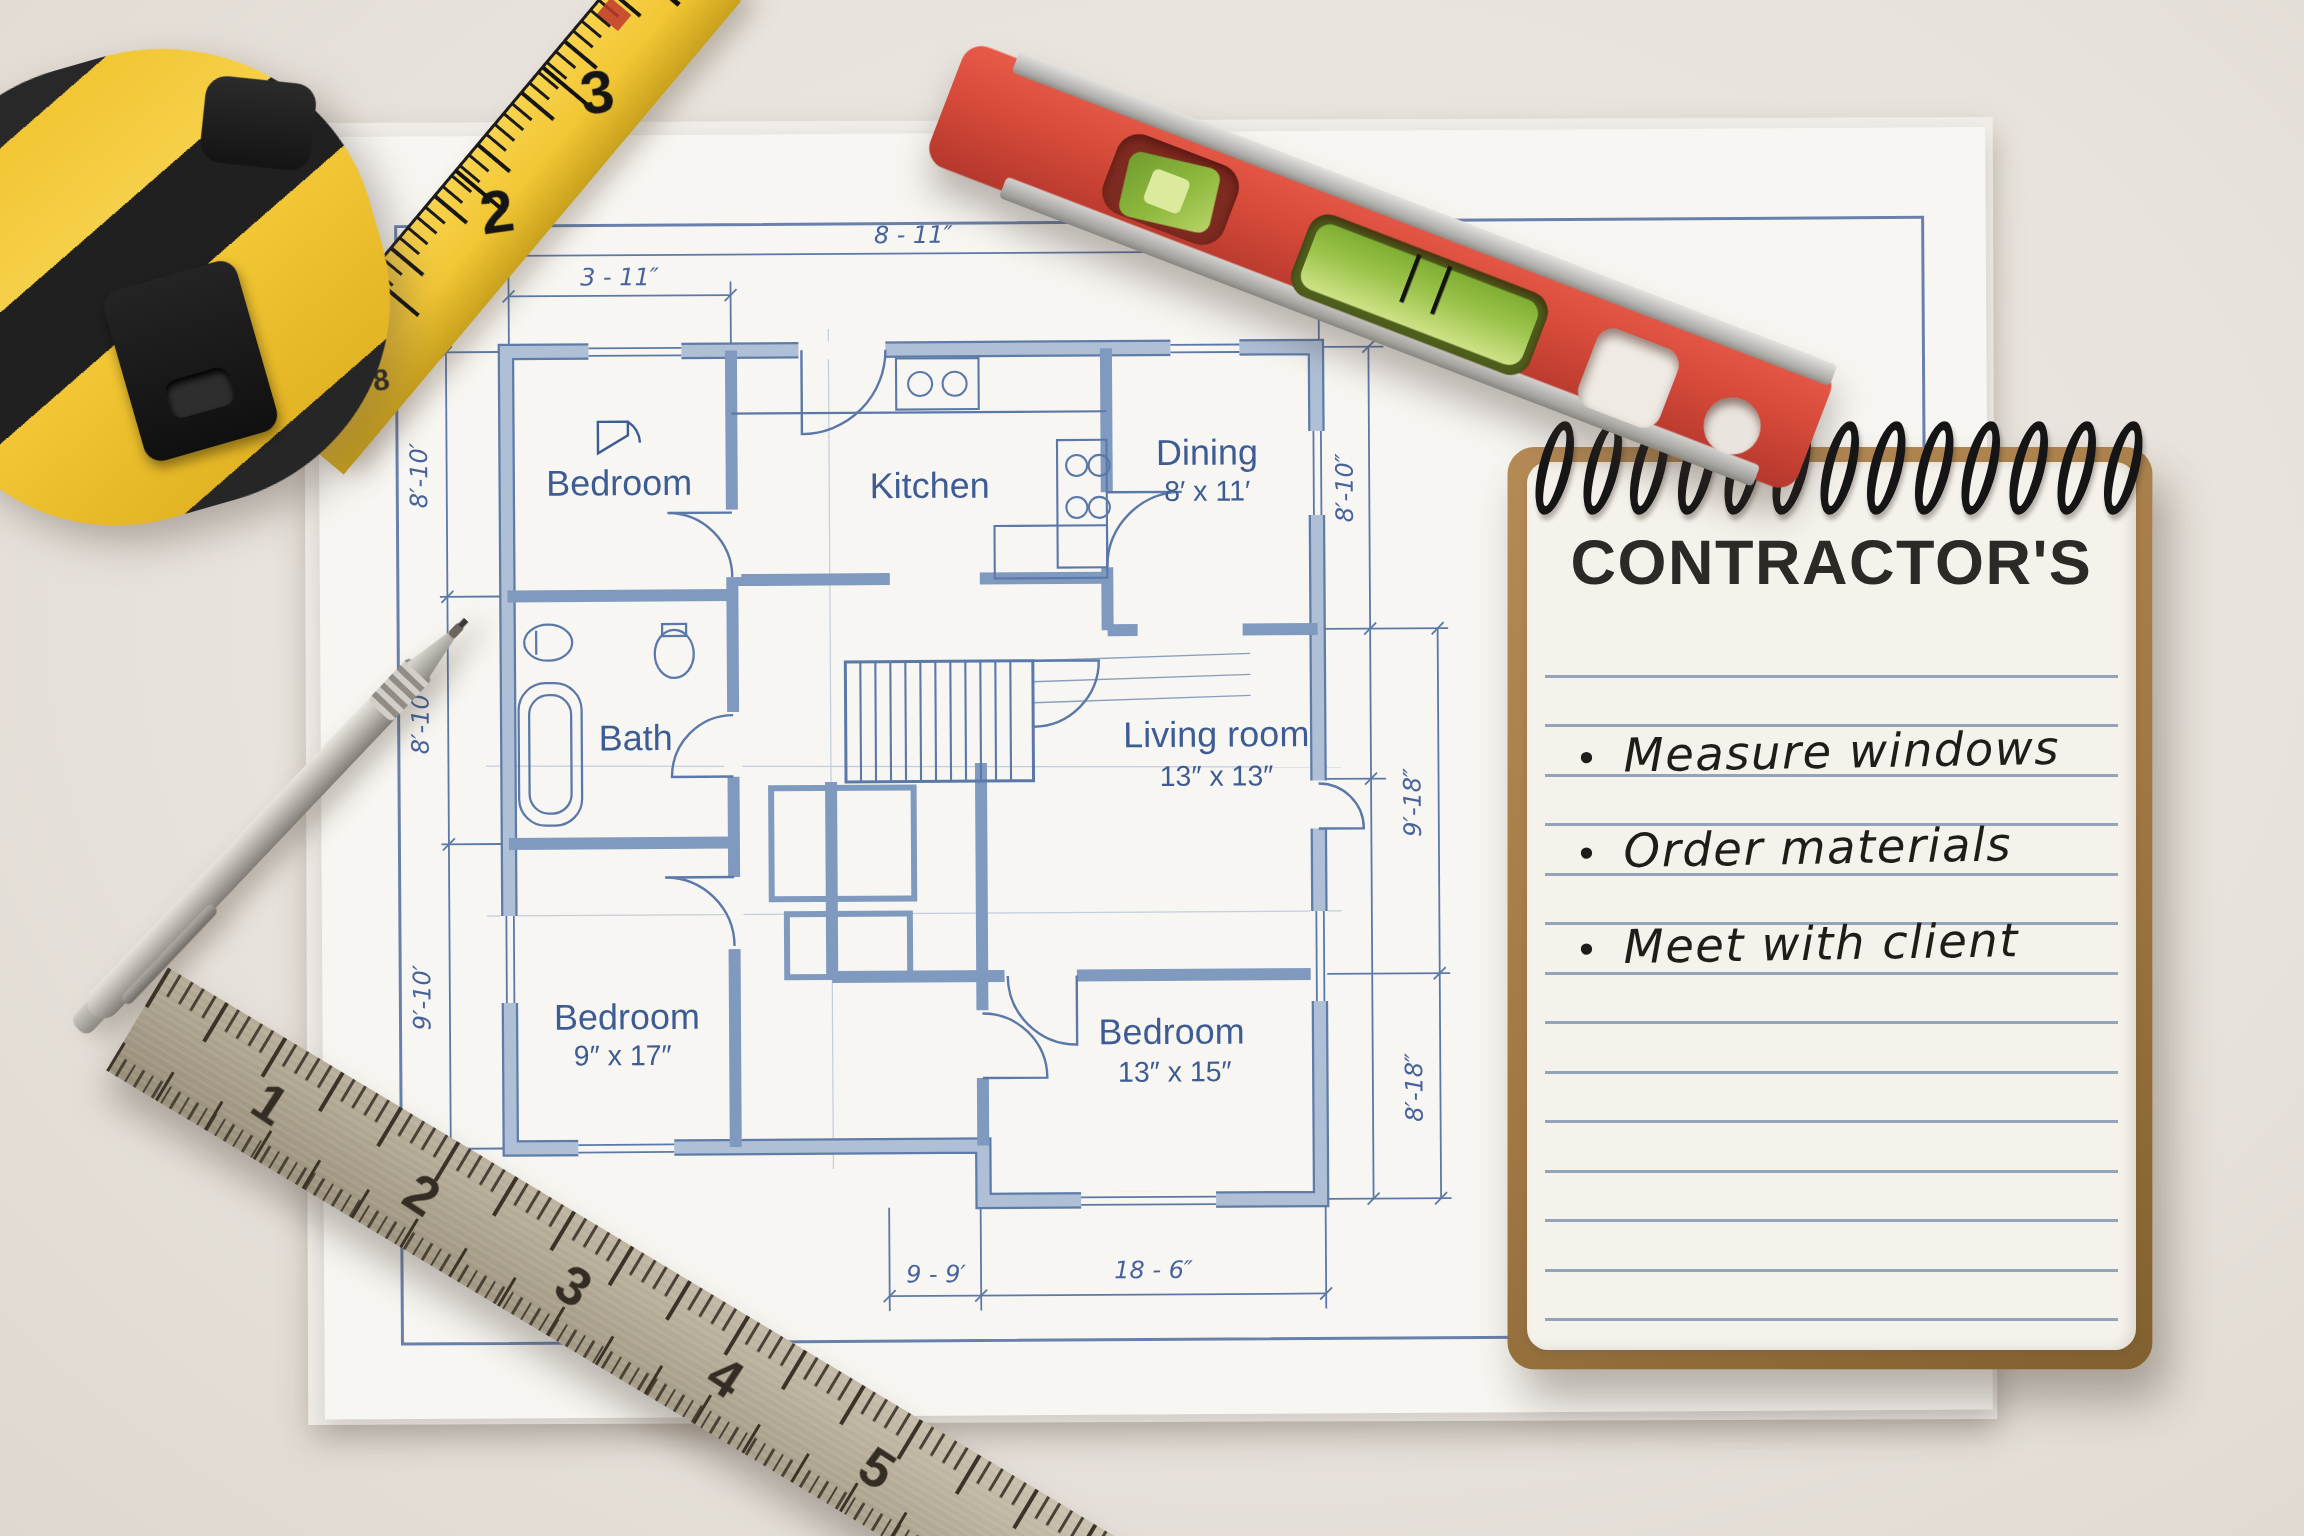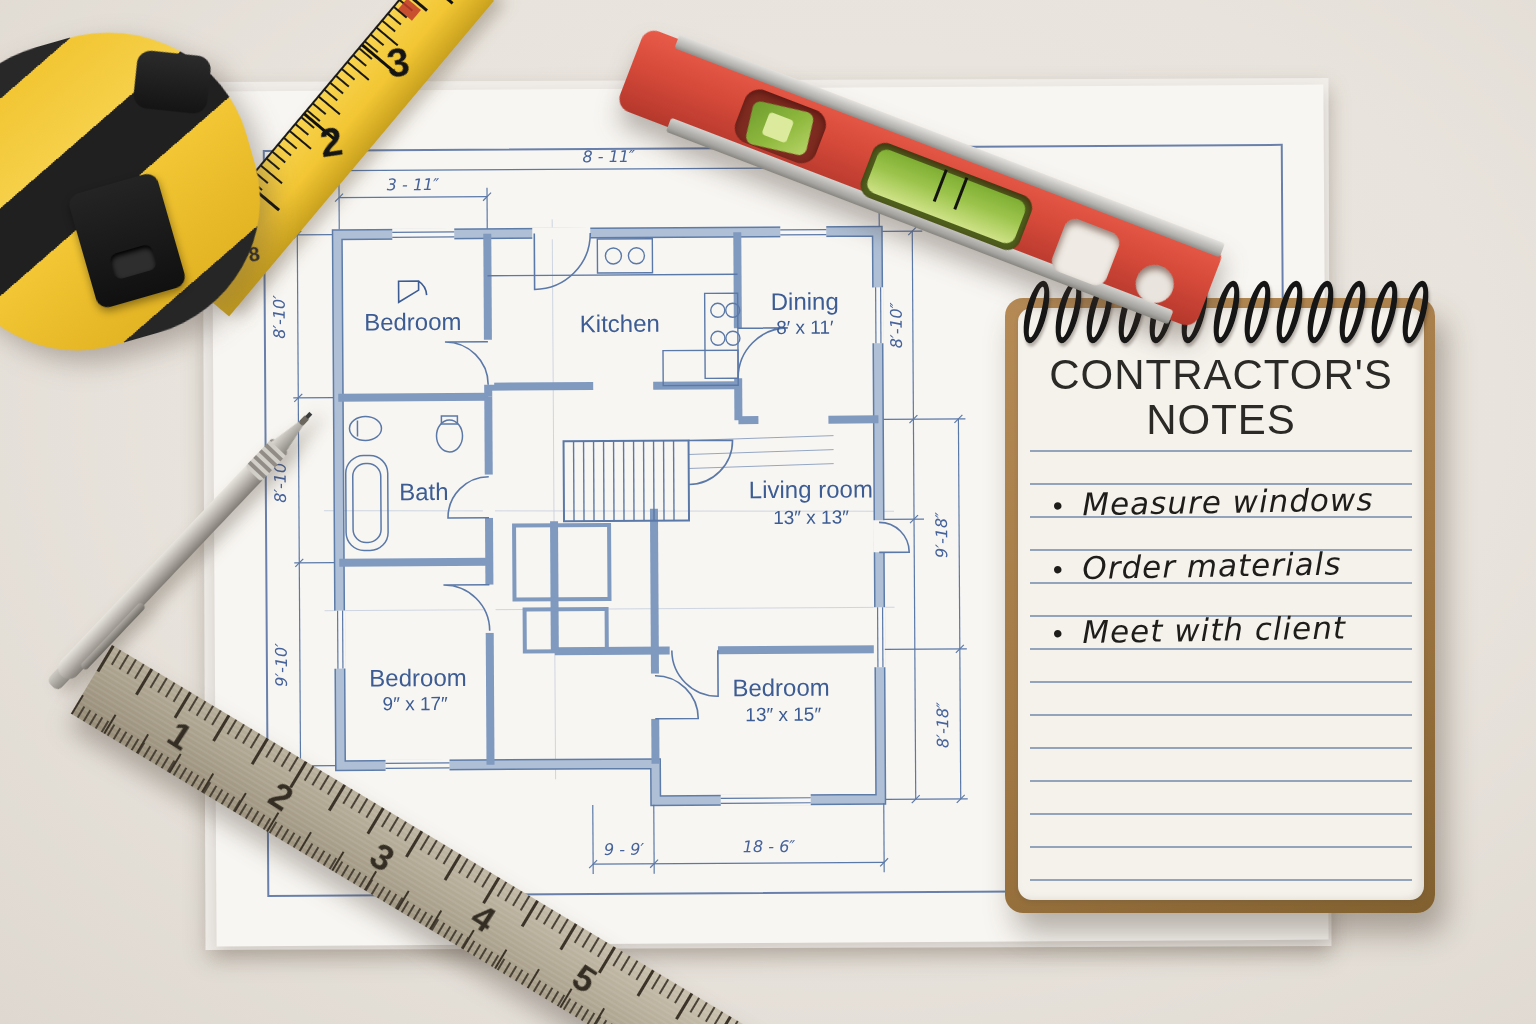--- a/index.html
+++ b/index.html
@@ -33,21 +33,21 @@
   
   .nb-back{left:1005px;top:298px;width:430px;height:615px;border-radius:18px;
     background:linear-gradient(150deg,#b58a55 0%,#a07743 55%,#81602f 100%);
     box-shadow:10px 20px 30px rgba(70,58,45,.38);}
   .nb-page{left:1018px;top:308px;width:406px;height:592px;border-radius:14px;
     background:var(--page_cream);
     box-shadow:inset -4px 0 8px rgba(120,105,85,.18), 0 2px 4px rgba(90,78,64,.2);}
   .nb-ruled{position:absolute;left:12px;right:12px;top:142px;height:446px;
     background:repeating-linear-gradient(to bottom,#93a3ba 0 2px,transparent 2px 33px);}
   .nb-title{position:absolute;left:0;right:0;top:44px;text-align:center;
-    font-weight:normal;font-size:42px;line-height:45px;letter-spacing:1px;color:#2c2a27;}
+    font-weight:bold;font-size:42px;line-height:45px;letter-spacing:1px;color:#2c2a27;}
   .note-item{position:absolute;left:32px;display:flex;align-items:baseline;
     font-family:"DejaVu Sans",sans-serif;font-style:italic;font-size:31px;
     color:#1f1d1a;transform:rotate(-1deg);letter-spacing:1px;white-space:nowrap;}
   .note-item .bullet{font-size:26px;margin-right:16px;font-style:normal;}
   .coil-row{left:1026px;top:280px;width:400px;display:flex;gap:11px;}
   .coil{width:18px;height:52px;border:6px solid #151515;border-radius:50%;
     transform:rotate(14deg);box-shadow:2px 3px 3px rgba(60,50,40,.35);background:transparent;}
 
   
   .level{left:648px;top:22px;width:620px;height:96px;transform:rotate(21deg);
@@ -344,21 +344,20 @@
       <text class="dim" x="553" y="764">18 - 6″</text>
     </g>
   </svg>
 </div>
 
 <div class="abs nb-back"></div>
 <div class="abs nb-page">
   <div class="nb-ruled"></div>
   <div class="nb-title">
     <div>CONTRACTOR'S</div>
-    <div>NOTES</div>
   </div>
   <div class="note-item" style="top:176px;">
     <span class="bullet">•</span>
     <span>Measure windows</span>
   </div>
   <div class="note-item" style="top:240px;">
     <span class="bullet">•</span>
     <span>Order materials</span>
   </div>
   <div class="note-item" style="top:304px;">

